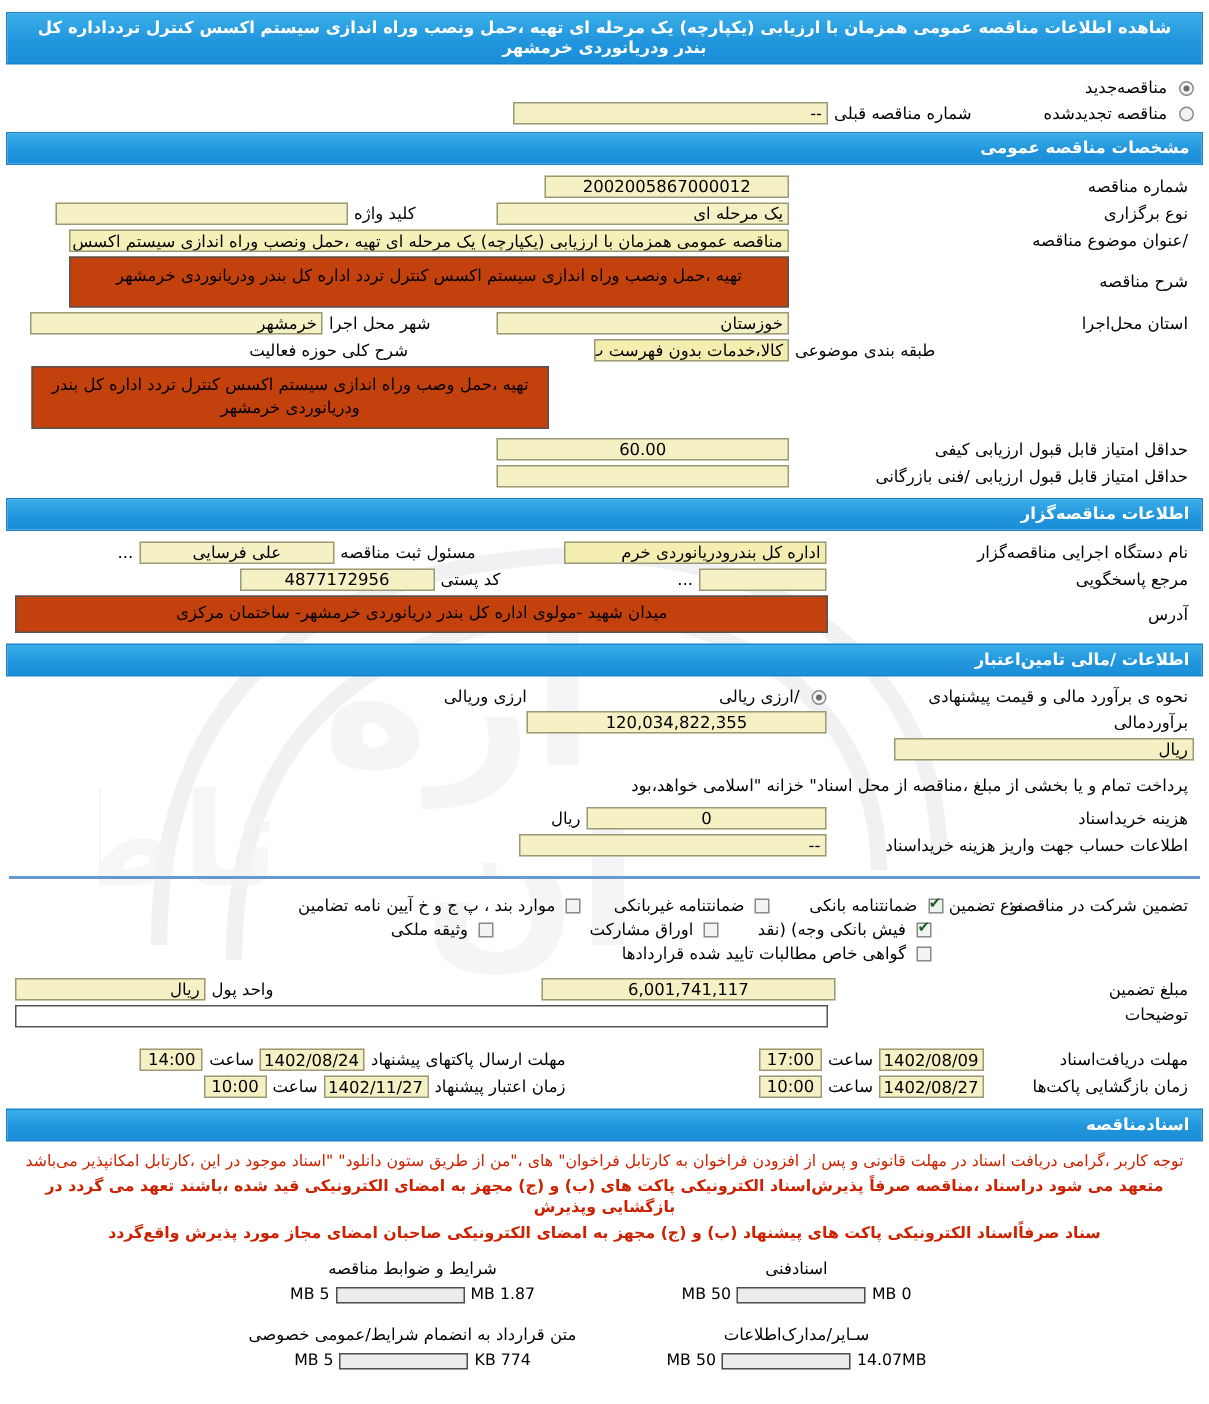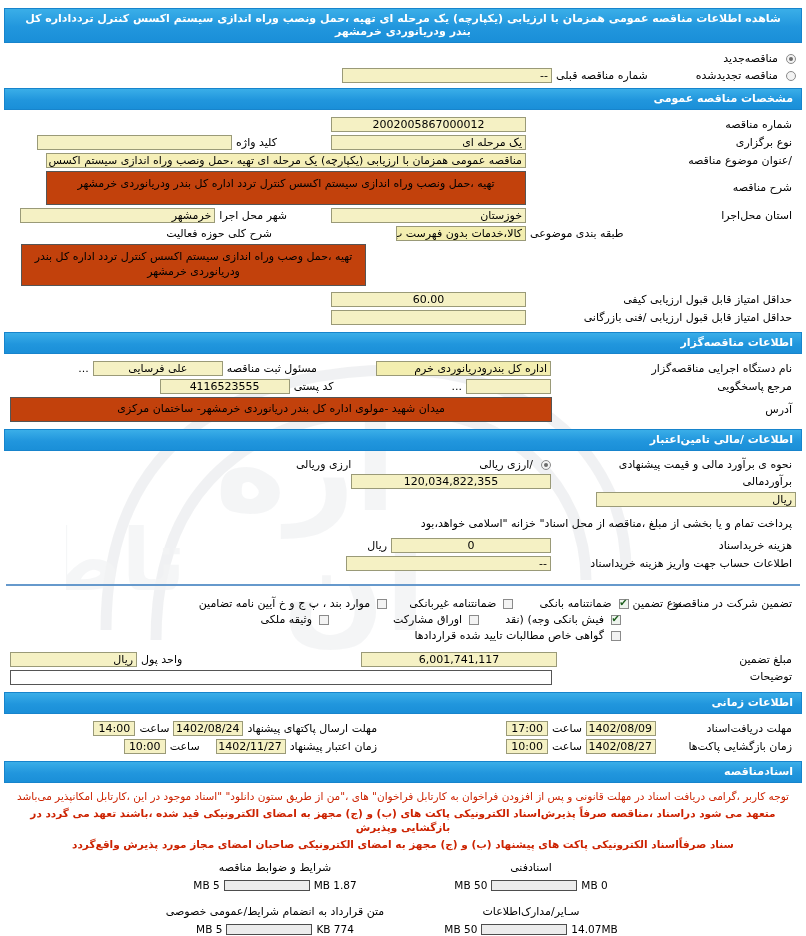--- a/index.html
+++ b/index.html
@@ -150,21 +150,21 @@
       <span class="lbl" style="margin-right:40px;">شماره  مناقصه قبلی</span>
       <span class="fld" style="width:210px;text-align:right;">--</span>
     </div>
   </div>
 
   <div class="bar">مشخصات مناقصه عمومی</div>
   <div class="sect">
 
     <div class="row">
       <span class="lbl" style="width:270px;text-align:right;">شماره مناقصه</span>
-      <span class="fld" style="width:195px;">2002005867000012</span>
+      <span class="fld" style="width:163px;">2002005867000012</span>
     </div>
 
     <div class="row">
       <span class="lbl" style="width:270px;text-align:right;">نوع برگزاری</span>
       <span class="fld" style="width:195px;text-align:right;">یک مرحله ای</span>
       <span class="lbl" style="margin-right:50px;">کلید واژه</span>
       <span class="fld" style="width:195px;"></span>
     </div>
 
     <div class="row">
@@ -214,21 +214,21 @@
       <span class="lbl" style="margin-right:55px;">مسئول ثبت مناقصه</span>
       <span class="fld" style="width:130px;">علی  فرسایی</span>
       <span class="lbl">...</span>
     </div>
 
     <div class="row">
       <span class="lbl" style="width:245px;text-align:right;">مرجع پاسخگویی</span>
       <span class="fld" style="width:85px;"></span>
       <span class="lbl">...</span>
       <span class="lbl" style="margin-right:110px;">کد پستی</span>
-      <span class="fld" style="width:130px;">4116523555</span>
+      <span class="fld" style="width:130px;">4877172956</span>
     </div>
 
     <div class="row" style="align-items:flex-start;">
       <span class="lbl" style="width:245px;text-align:right;padding-top:6px;">آدرس</span>
       <span class="txtarea" style="width:545px;height:25px;text-align:center;padding-top:3px;">میدان شهید -مولوی اداره کل بندر  دریانوردی خرمشهر-  ساختمان مرکزی</span>
     </div>
   </div>
 
   <div class="bar">اطلاعات /مالی تامین‌اعتبار</div>
   <div class="sect">
@@ -305,21 +305,20 @@
       <span class="lbl" style="margin-right:175px;">واحد پول</span>
       <span class="fld" style="width:130px;text-align:right;">ریال</span>
     </div>
 
     <div class="row" style="align-items:flex-start;">
       <span class="lbl" style="width:245px;text-align:right;">توضیحات</span>
       <span class="txtarea plain" style="width:545px;"></span>
     </div>
   </div>
 
-  <div class="bar">اطلاعات زمانی</div>
   <div class="sect">
 
     <div class="row">
       <span class="lbl" style="width:140px;text-align:right;">مهلت  دریافت‌اسناد</span>
       <span class="fld" style="width:70px;">1402/08/09</span>
       <span class="lbl">ساعت</span>
       <span class="fld" style="width:42px;">17:00</span>
 
       <span class="lbl" style="margin-right:125px;">مهلت    ارسال  پاکتهای پیشنهاد</span>
       <span class="fld" style="width:70px;">1402/08/24</span>
@@ -327,21 +326,21 @@
       <span class="fld" style="width:42px;">14:00</span>
     </div>
 
     <div class="row">
       <span class="lbl" style="width:140px;text-align:right;">زمان  بازگشایی پاکت‌ها</span>
       <span class="fld" style="width:70px;">1402/08/27</span>
       <span class="lbl">ساعت</span>
       <span class="fld" style="width:42px;">10:00</span>
 
       <span class="lbl" style="margin-right:125px;">زمان    اعتبار پیشنهاد</span>
-      <span class="fld" style="width:70px;margin-left:12px;">1402/11/27</span>
+      <span class="fld" style="width:70px;">1402/11/27</span>
       <span class="lbl">ساعت</span>
       <span class="fld" style="width:42px;">10:00</span>
     </div>
   </div>
 
   <div class="bar">اسنادمناقصه</div>
   <div class="sect" style="padding-top:3px;">
 
     <div class="warn">توجه کاربر ،گرامی  دریافت اسناد در مهلت قانونی و پس از افزودن فراخوان به کارتابل فراخوان" های ،"من از طریق  ستون  دانلود" "اسناد موجود در این ،کارتابل امکانپذیر می‌باشد</div>
     <div class="warn" style="font-weight:bold;">متعهد می  شود در‌اسناد ،مناقصه صرفاً پذیرش‌اسناد الکترونیکی پاکت های (ب) و (ج) مجهز به امضای الکترونیکی قید شده ،باشند تعهد می  گردد در بازگشایی وپذیرش</div>

